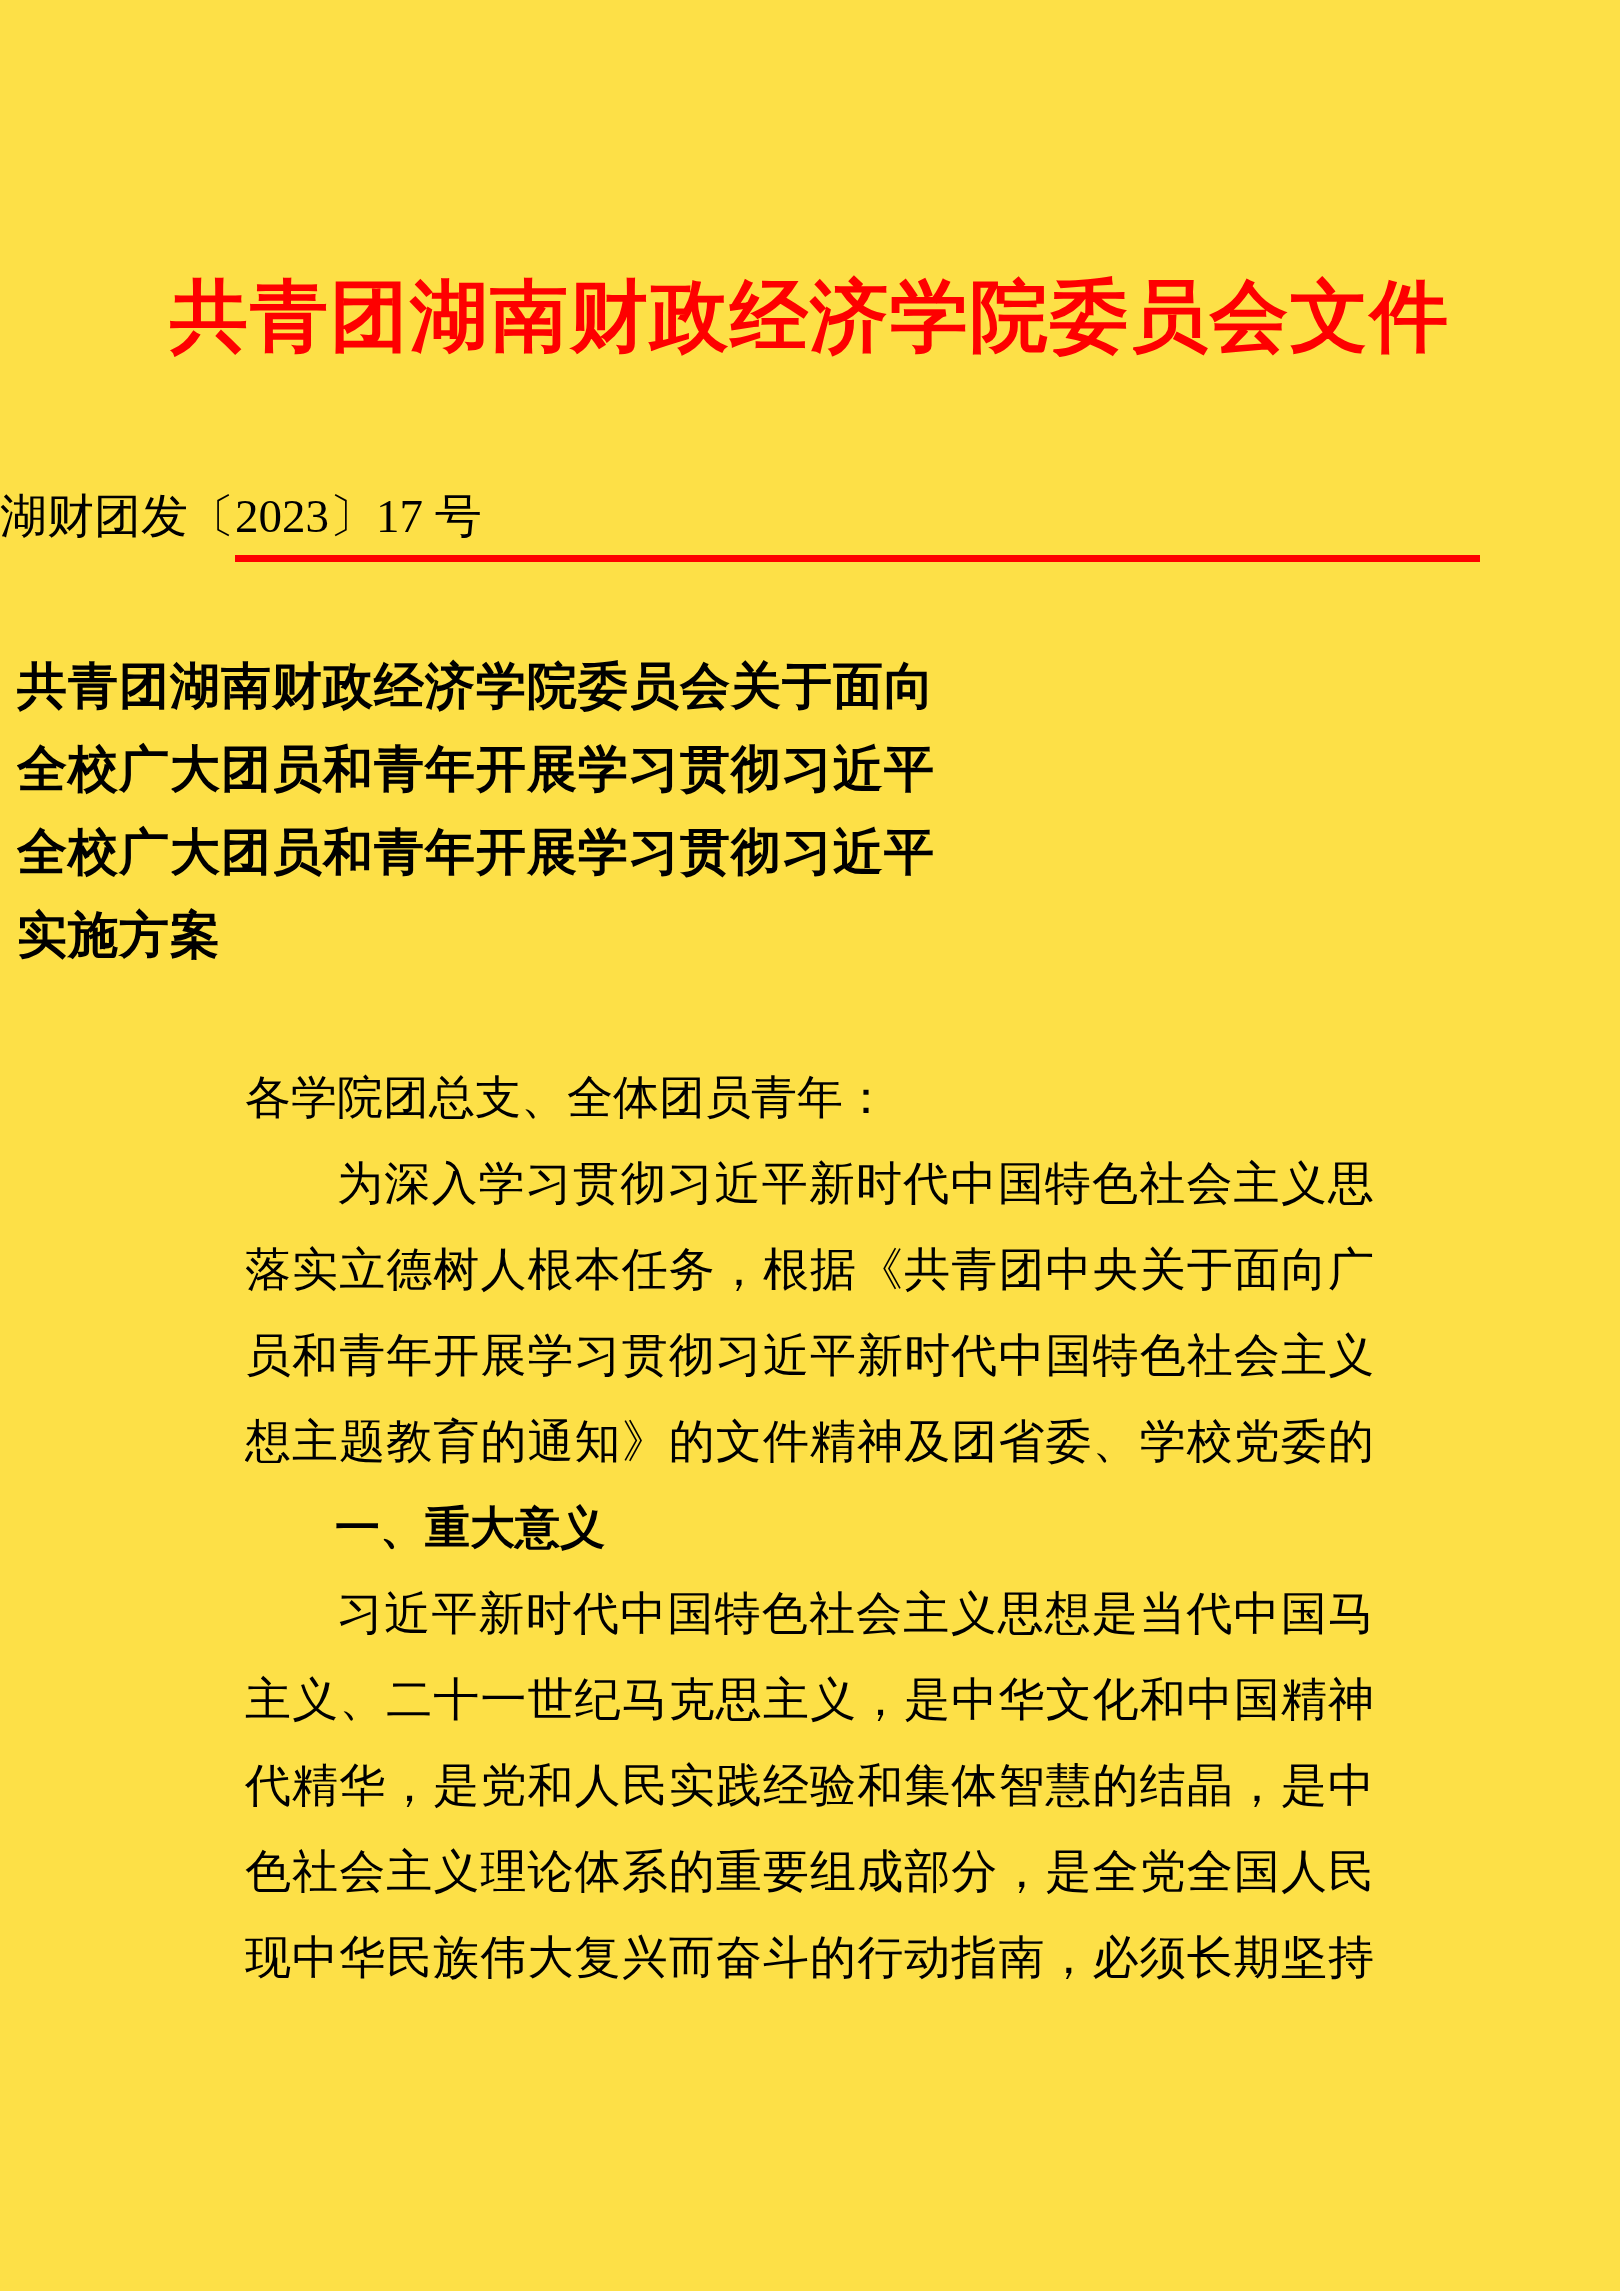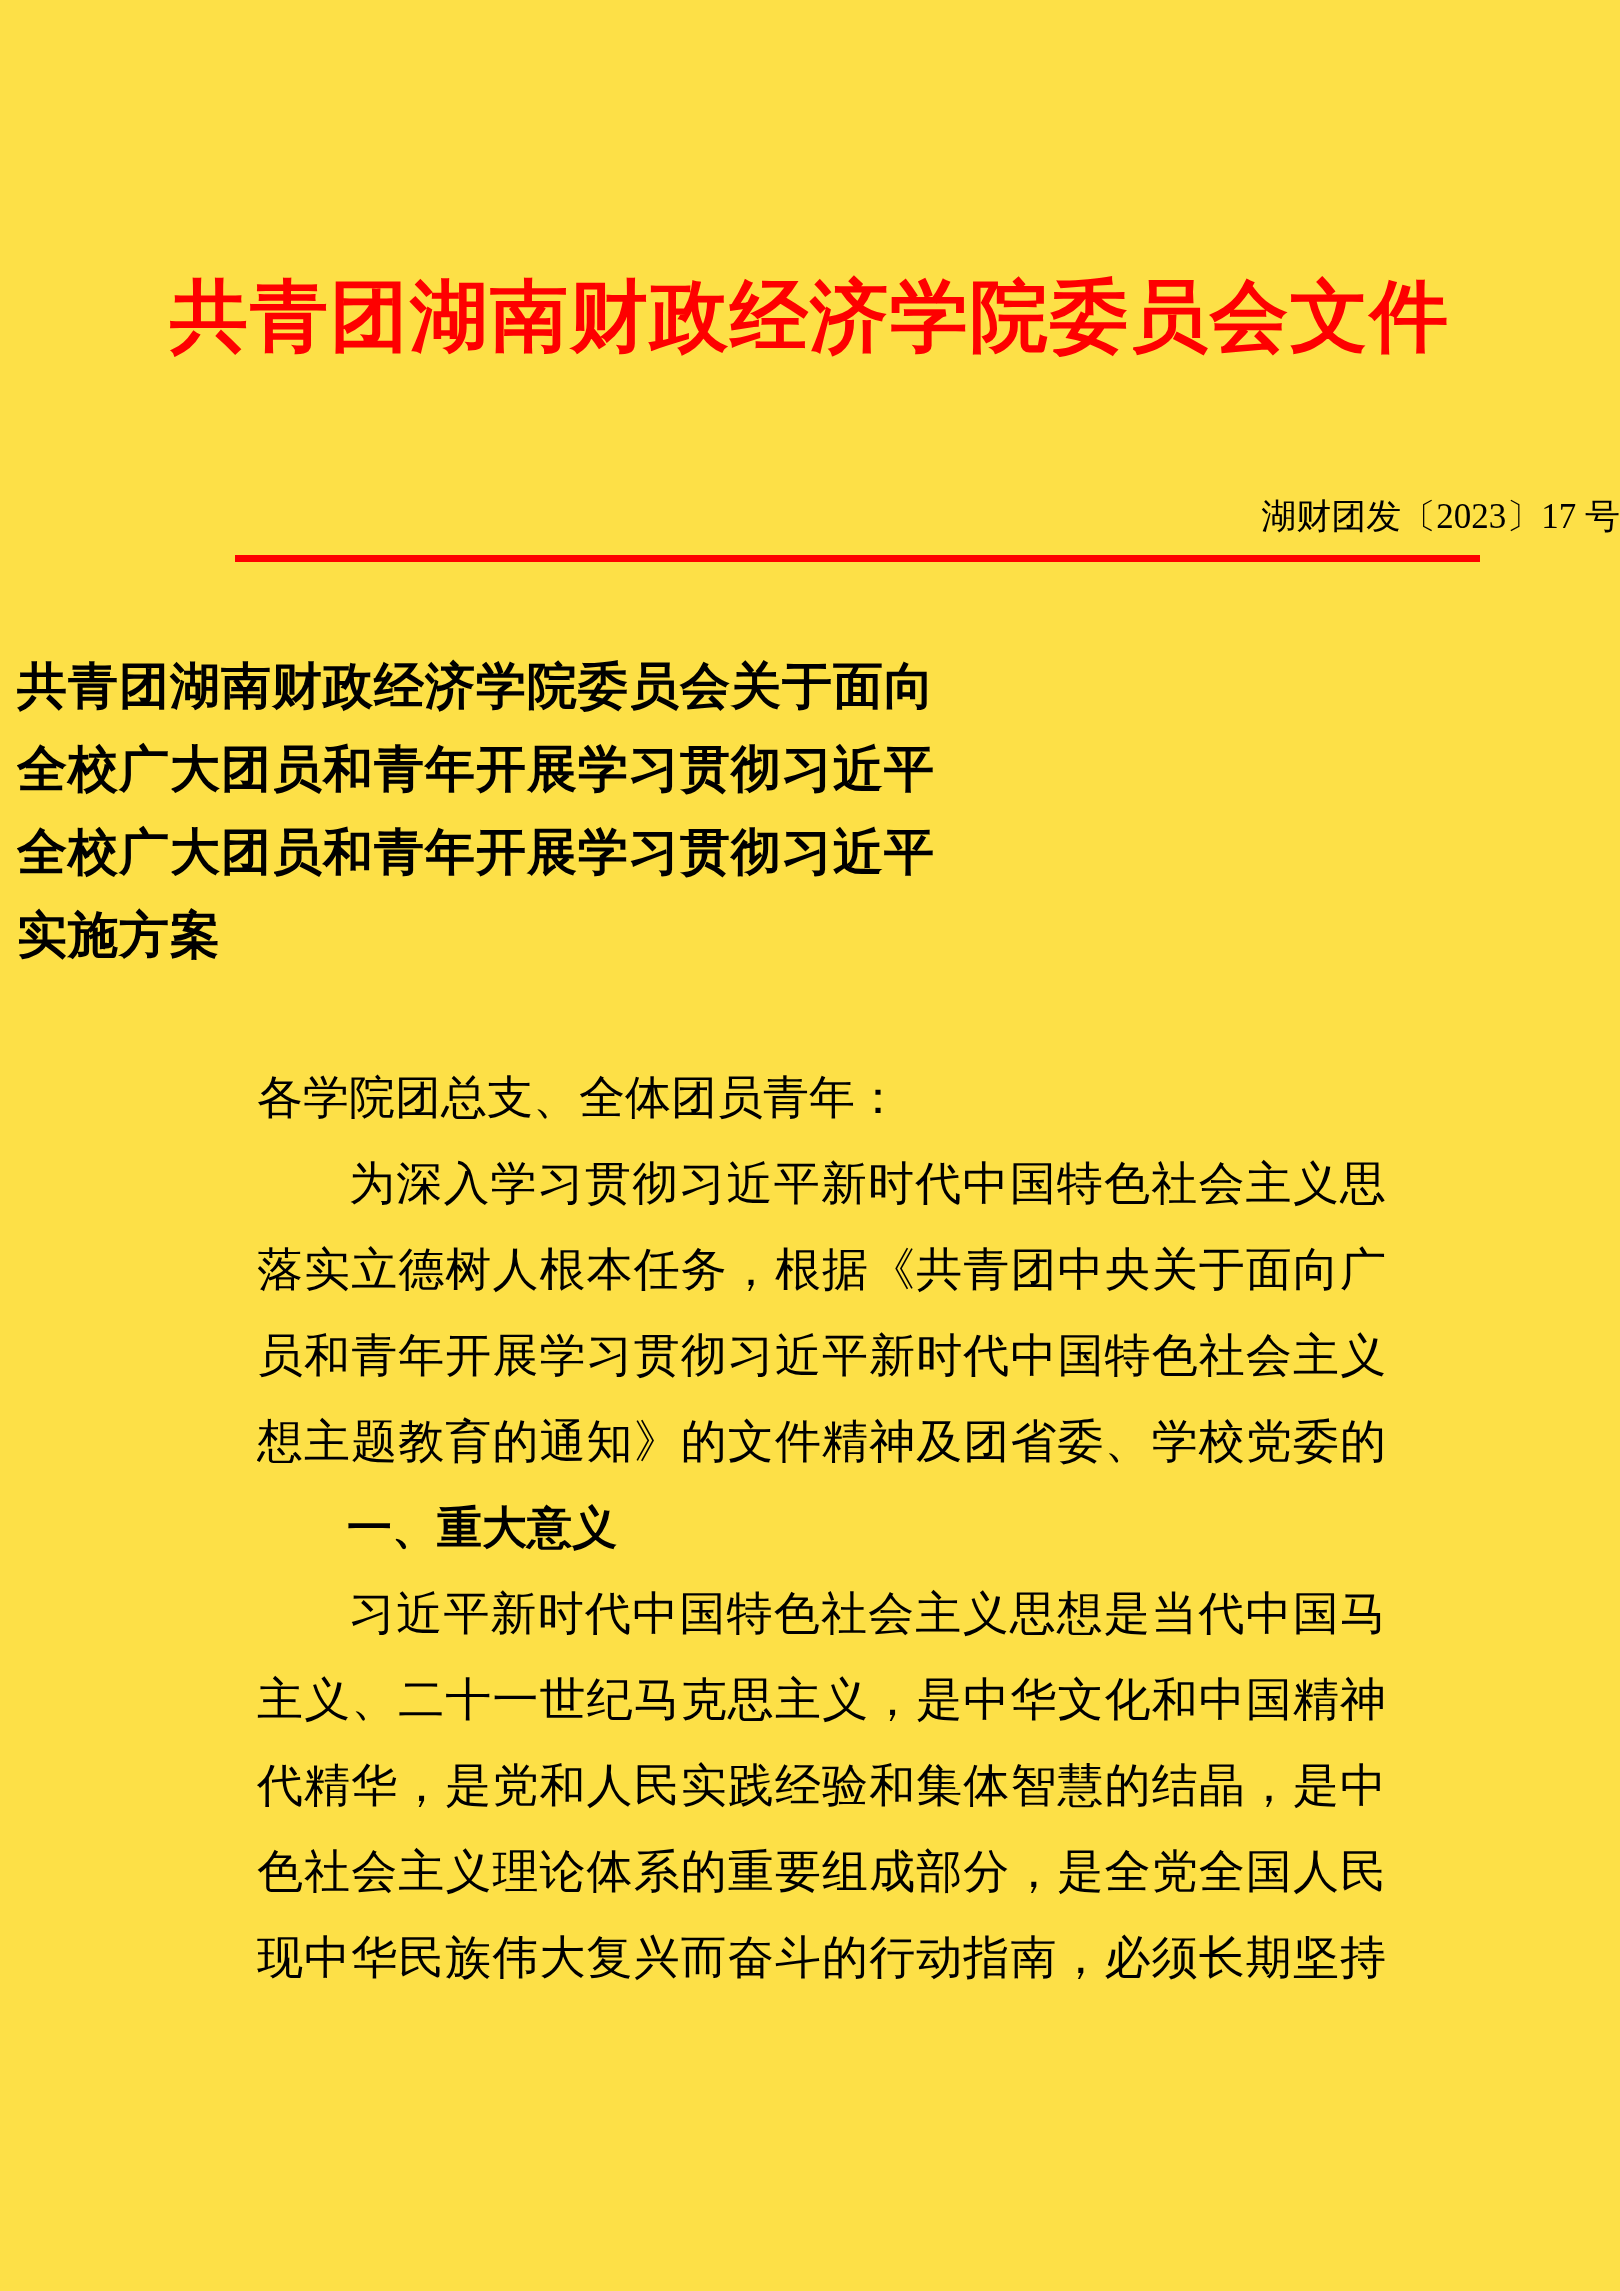--- a/index.html
+++ b/index.html
@@ -14,41 +14,40 @@
   .org-title{
     position:absolute;top:263px;left:0;width:100%;
     text-align:center;
     font-size:78px;line-height:108px;
     font-weight:bold;
     letter-spacing:2px;
     white-space:nowrap;
   }
   .doc-number{
     position:absolute;top:486px;left:0;width:100%;
-    text-align:right;
-    font-size:35px;line-height:61px;
+    text-align:left;
+    font-size:47px;line-height:61px;
     white-space:nowrap;
   }
   .red-rule{
     position:absolute;top:555px;left:235px;
     width:1245px;height:6.9px;
   }
   .doc-title{
     position:absolute;top:645px;left:0;width:100%;
     text-align:left;
     font-size:50px;line-height:83px;
     font-weight:bold;
     letter-spacing:1px;
     margin-left:17px;
   }
   .doc-title .tline{height:83px;overflow:hidden;white-space:nowrap;}
   .body-block{
     position:absolute;top:1055px;left:245px;width:1129px;
     font-size:46px;
-    margin-left:12px;
   }
   .line{
     height:86px;line-height:86px;
     overflow:hidden;
   }
   .fill{
     text-align:justify;
     text-align-last:justify;
   }
   .indent{text-indent:2em;}

